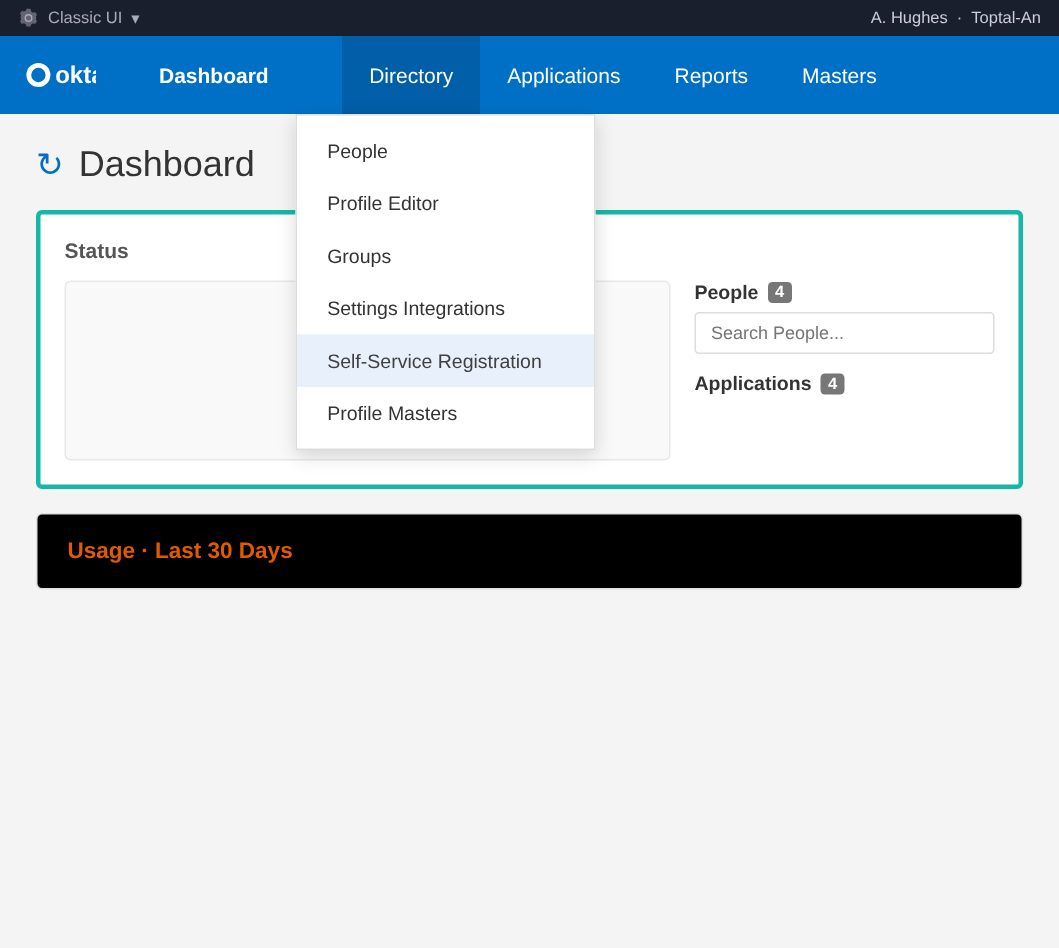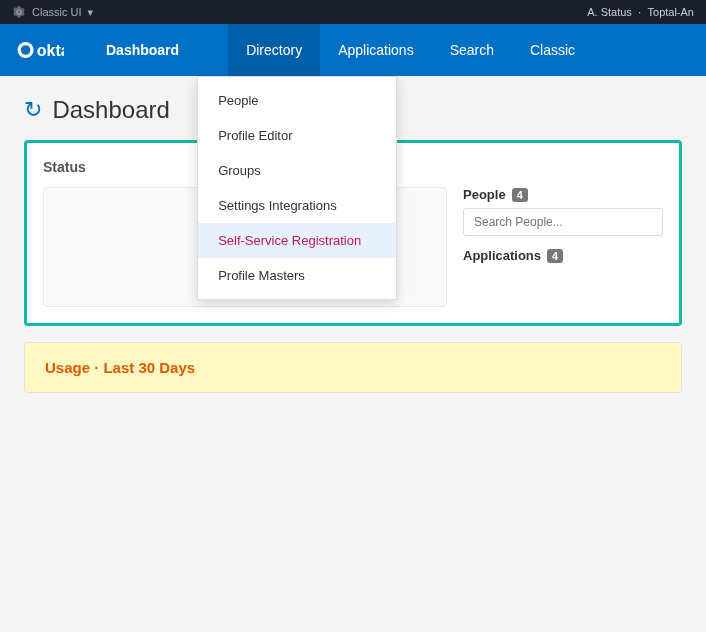--- a/index.html
+++ b/index.html
@@ -86,21 +86,21 @@
     }
     .dropdown-item {
       padding: 10px 20px;
       font-size: 13px;
       color: #333;
       cursor: pointer;
       white-space: nowrap;
     }
     .dropdown-item.selected {
       background: #e8f0fb;
-      color: #be185d;
+      color: #404040;
     }
 
     
     .main-content {
       padding: 20px 24px;
     }
     .page-title {
       font-size: 24px;
       font-weight: 300;
       color: #333;
@@ -186,21 +186,21 @@
       background: #2da44e;
       display: flex;
       align-items: center;
       justify-content: center;
       color: white;
       font-size: 16px;
     }
 
     
     .usage-card {
-      background: #fef9c3;
+      background: #000000;
       border: 1px solid #e0e0e0;
       border-radius: 4px;
       padding: 16px 20px;
       margin-bottom: 16px;
     }
     .usage-title {
       font-size: 15px;
       font-weight: 400;
       color: #555;
     }
@@ -222,21 +222,21 @@
 <div class="top-bar">
   <div class="top-bar-left">
     <svg class="gear-icon" viewBox="0 0 16 16" fill="#aab">
       <path d="M8 5a3 3 0 1 0 0 6A3 3 0 0 0 8 5zm0 1a2 2 0 1 1 0 4A2 2 0 0 1 8 6z"></path>
       <path d="M9.5 1h-3l-.5 1.5L4.5 3l-1.5-.5-1.5 2.1.9 1.3A5 5 0 0 0 2 8a5 5 0 0 0 .4 1.1L1.5 10.4l1.5 2.1 1.5-.5 1.5.9.5 1.5h3l.5-1.5 1.5-.9 1.5.5 1.5-2.1-.9-1.3A5 5 0 0 0 14 8a5 5 0 0 0-.4-1.1l.9-1.3-1.5-2.1-1.5.5-1.5-.9L9.5 1z" opacity="0.5"></path>
     </svg>
     <span>Classic UI</span>
     <span>▾</span>
   </div>
   <div class="top-bar-right">
-    <span>A. Status</span>
+    <span>A. Hughes</span>
     <span>·</span>
     <span>Toptal-An</span>
   </div>
 </div>
 
 <nav class="nav-bar">
   <div class="nav-logo">
     <svg width="48" height="28" viewBox="0 0 60 28">
       <circle cx="12" cy="14" r="10" fill="white"></circle>
       <circle cx="12" cy="14" r="6" fill="#0070c6"></circle>
@@ -253,22 +253,22 @@
         <div class="dropdown-item">People</div>
         <div class="dropdown-item">Profile Editor</div>
         <div class="dropdown-item">Groups</div>
         <div class="dropdown-item">Settings Integrations</div>
         <div class="dropdown-item selected">Self-Service Registration</div>
         <div class="dropdown-item">Profile Masters</div>
       </div>
     </div>
 
     <span class="nav-link">Applications</span>
-    <span class="nav-link">Search</span>
-    <span class="nav-link">Classic</span>
+    <span class="nav-link">Reports</span>
+    <span class="nav-link">Masters</span>
   </div>
 </nav>
 
 <div class="main-content">
   <h1 class="page-title">
     <span class="page-title-icon">↻</span>
     <span>Dashboard</span>
   </h1>
 
   <div class="card">

